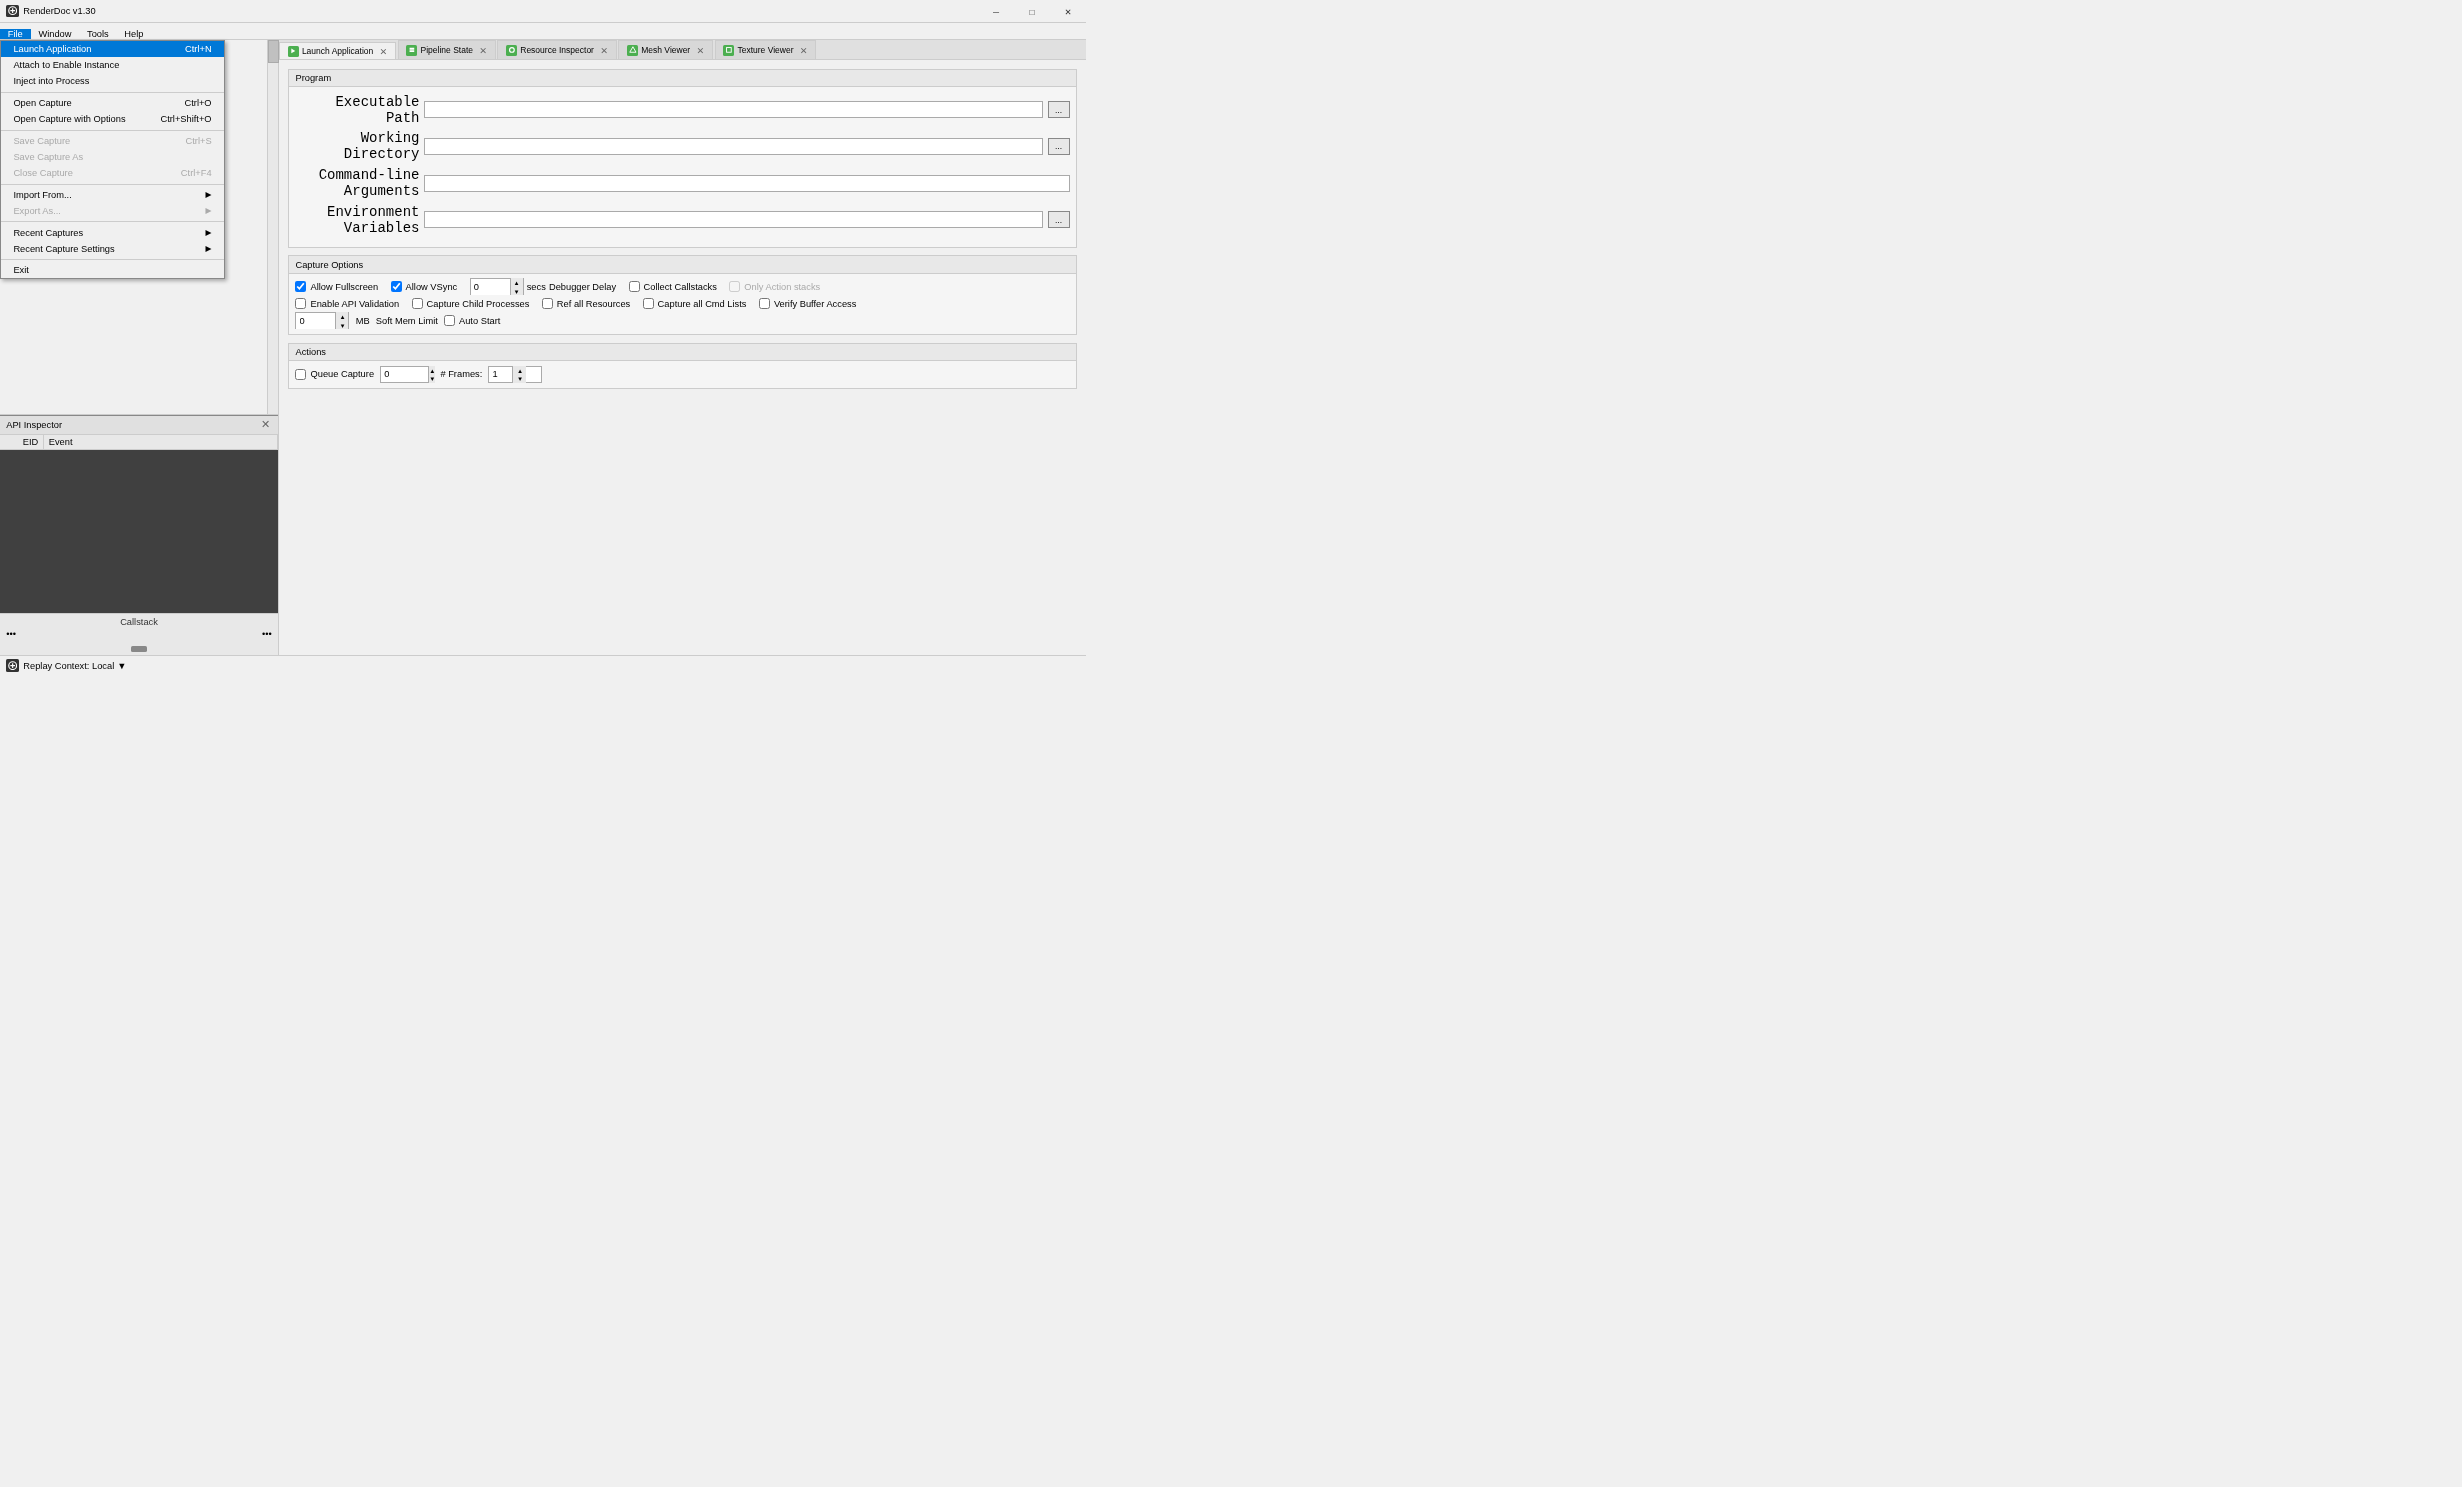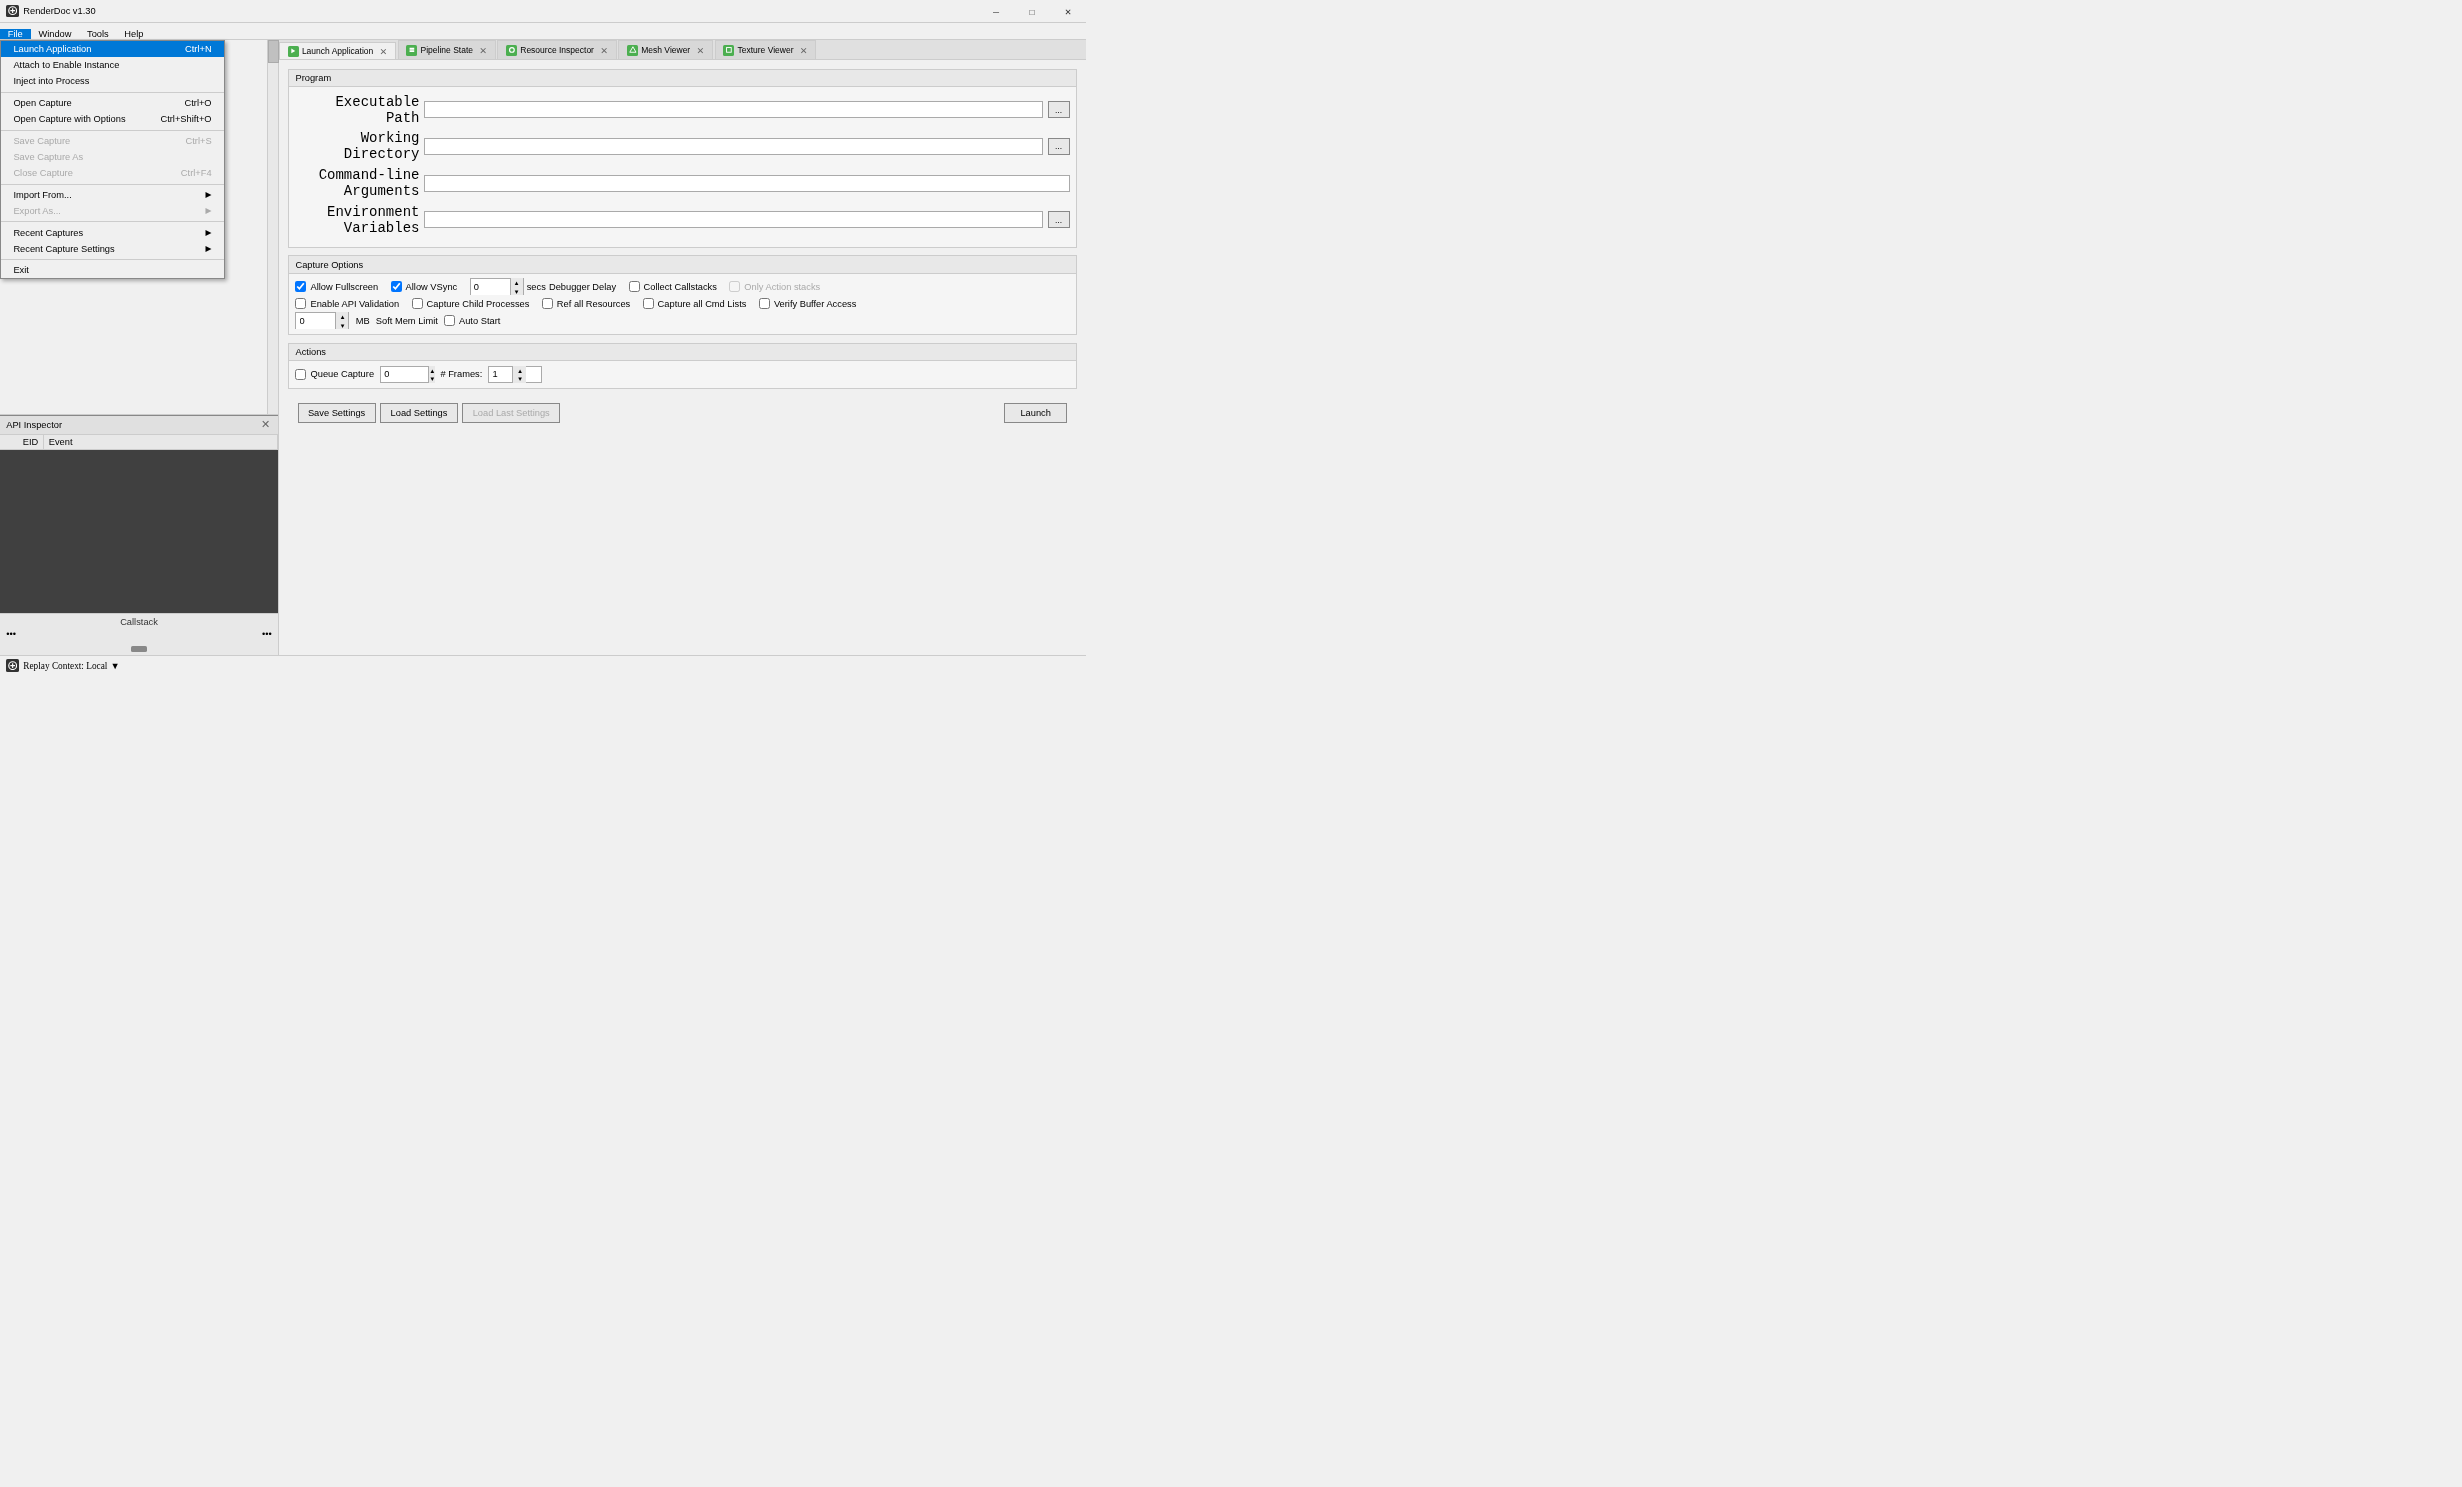--- a/index.html
+++ b/index.html
@@ -422,21 +422,20 @@
       justify-content: center;
       color: white;
       font-size: 6.2px;
     }
     .status-dropdown {
       font-size: 9.3px;
       display: flex;
       align-items: center;
       gap: 3.1px;
       cursor: pointer;
-      font-family: Liberation Serif, serif;
     }
 
     
     .panel-dots {
       display: flex;
       justify-content: space-between;
       padding: 3.1px 6.2px;
       background: #e8e8e8;
       border-top: 0.8px solid #ccc;
     }
@@ -748,27 +747,20 @@
           <div class="spinbox">
             <input type="text" value="1" style="width: 23px;">
             <div class="spinbox-arrows">
               <button class="spinbox-up">▲</button>
               <button class="spinbox-down">▼</button>
             </div>
           </div>
         </div>
       </div>
 
-      <div class="bottom-buttons">
-        <button class="btn">Save Settings</button>
-        <button class="btn">Load Settings</button>
-        <button class="btn disabled">Load Last Settings</button>
-        <div style="flex:1;"></div>
-        <button class="btn launch">Launch</button>
-      </div>
     </div>
   </div>
 </div>
 
 <div class="status-bar">
   <div class="status-icon">
     <svg width="9.3" height="9.3" viewBox="0 0 12 12">
       <circle cx="6" cy="6" r="5" fill="none" stroke="white" stroke-width="1.5"></circle>
       <path d="M3 6 L9 6 M6 3 L6 9" stroke="white" stroke-width="1.5"></path>
     </svg>

